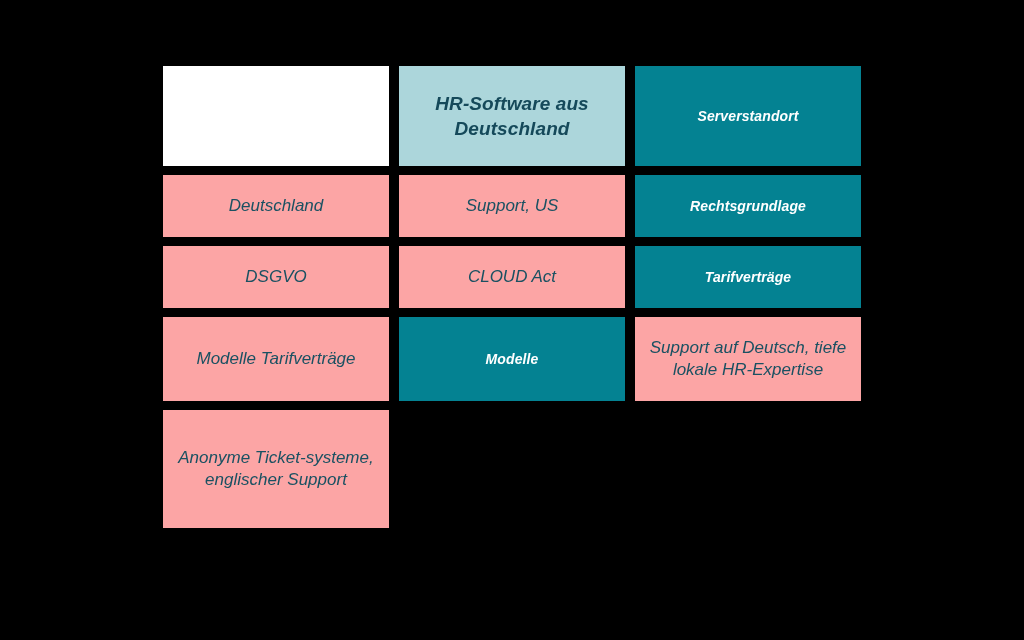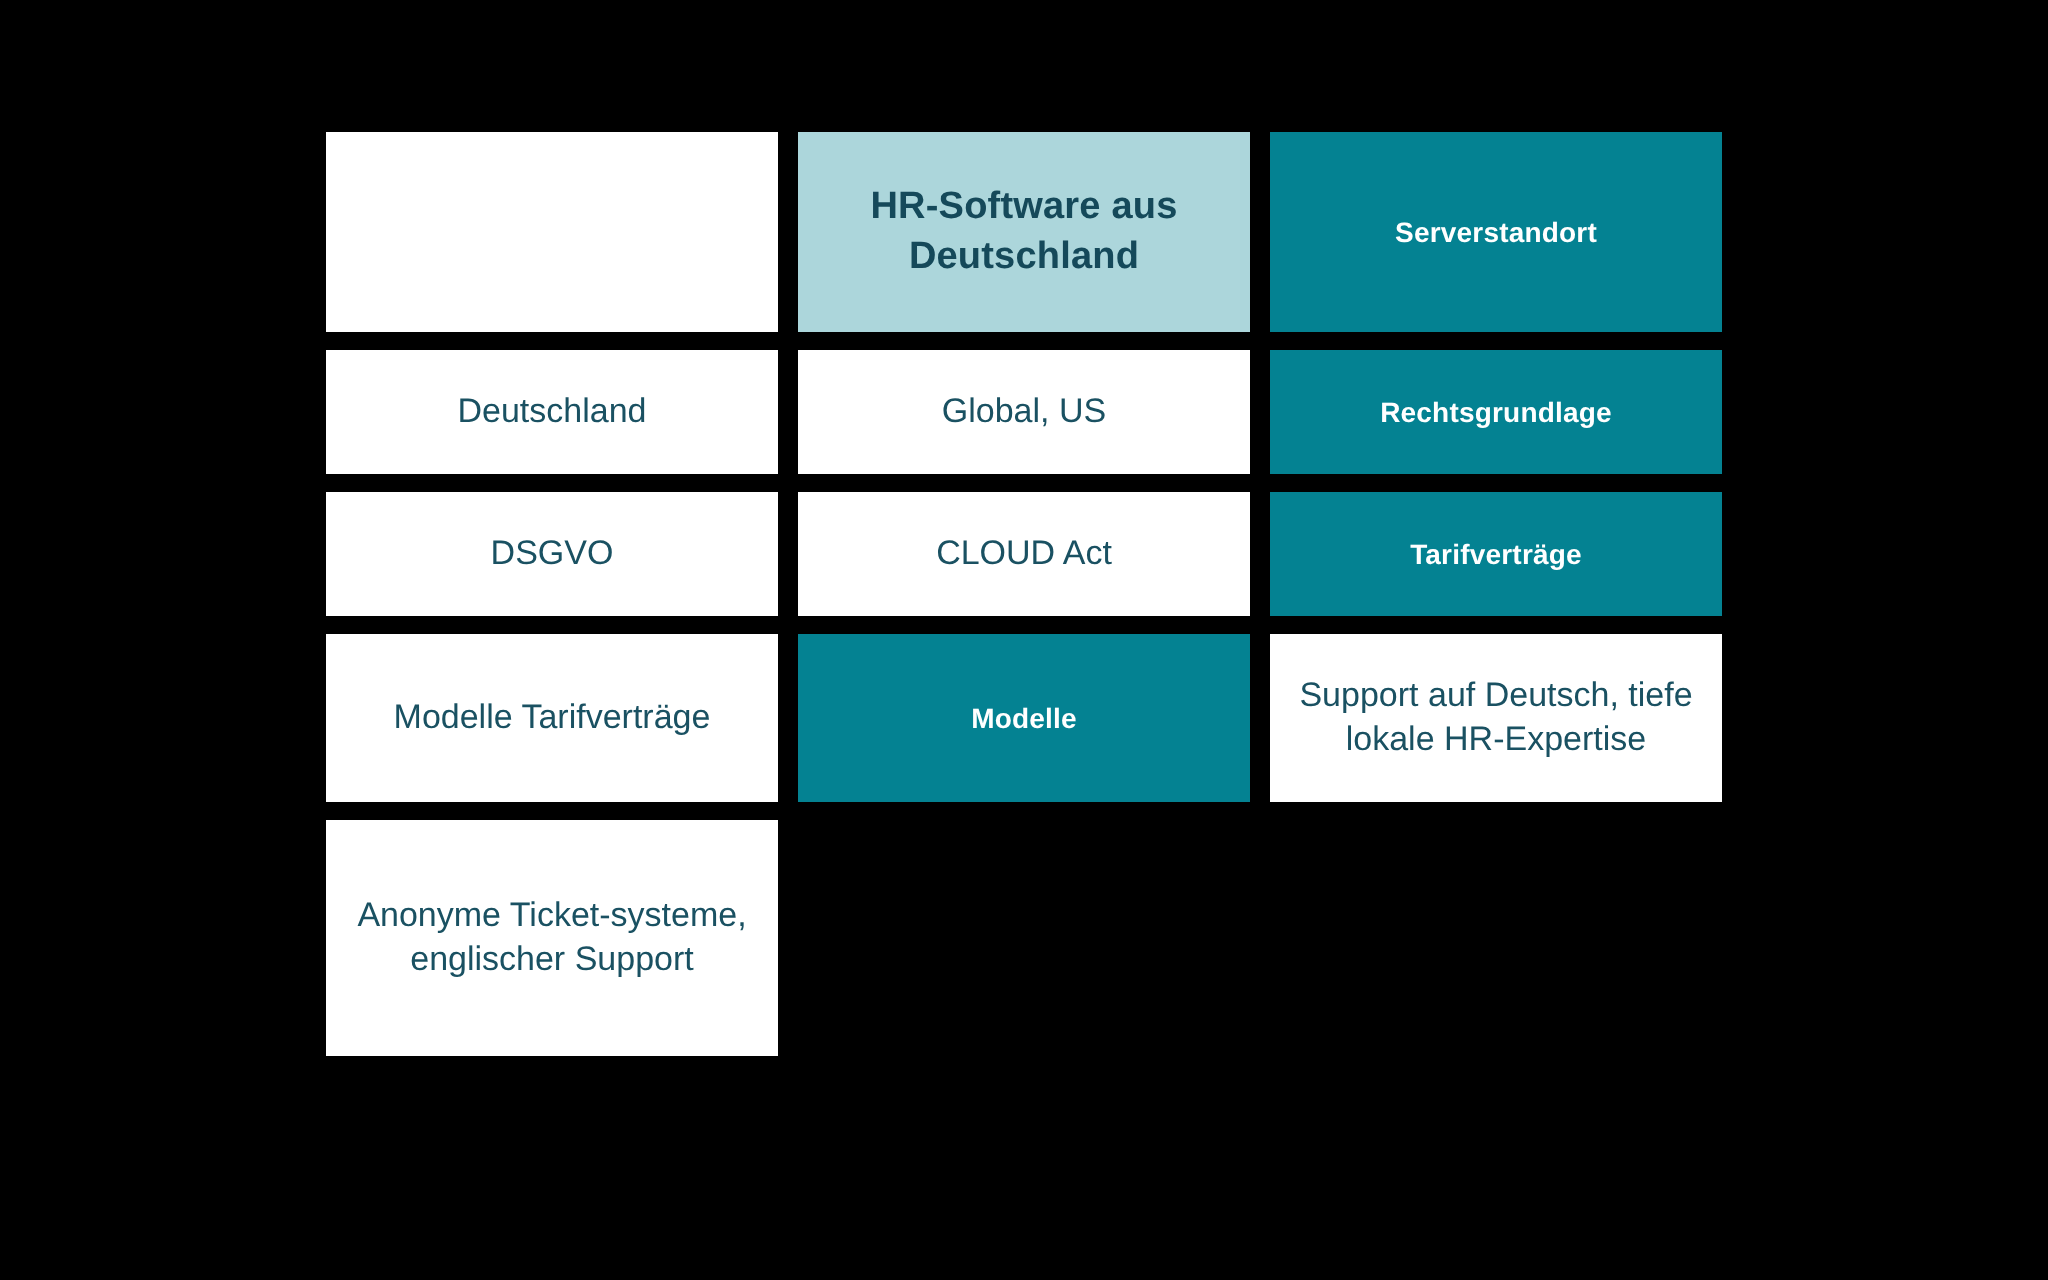--- a/index.html
+++ b/index.html
@@ -13,20 +13,21 @@
     overflow: hidden;
     font-family: "Liberation Sans", sans-serif;
     -webkit-font-smoothing: antialiased;
   }
 
   .stage {
     position: relative;
     width: 1024px;
     height: 528px;
     background: #000000;
+    font-style: italic;
   }
 
   
   .comparison-table {
     position: absolute;
     left: 163px;
     top: 66px;
     width: 698px;
     display: grid;
     grid-template-columns: 226px 226px 226px;
@@ -63,21 +64,21 @@
   .cell-rowhead {
     background: #048292;
     color: #ffffff;
     font-size: 14px;
     font-weight: bold;
     letter-spacing: 0.1px;
   }
 
   
   .cell-data {
-    background: #ffffff;
+    background: #fca5a5;
     color: #1a5162;
     font-size: 17px;
     font-weight: normal;
   }
 
   .cell-text {
     display: block;
     width: 100%;
   }
 </style>
@@ -95,21 +96,21 @@
       <span class="cell-text">HR-Software aus Deutschland</span>
     </div>
 
     <div class="cell cell-rowhead">
       <span class="cell-text">Serverstandort</span>
     </div>
     <div class="cell cell-data">
       <span class="cell-text">Deutschland</span>
     </div>
     <div class="cell cell-data">
-      <span class="cell-text">Global, US</span>
+      <span class="cell-text">Support, US</span>
     </div>
 
     <div class="cell cell-rowhead">
       <span class="cell-text">Rechtsgrundlage</span>
     </div>
     <div class="cell cell-data">
       <span class="cell-text">DSGVO</span>
     </div>
     <div class="cell cell-data">
       <span class="cell-text">CLOUD Act</span>

